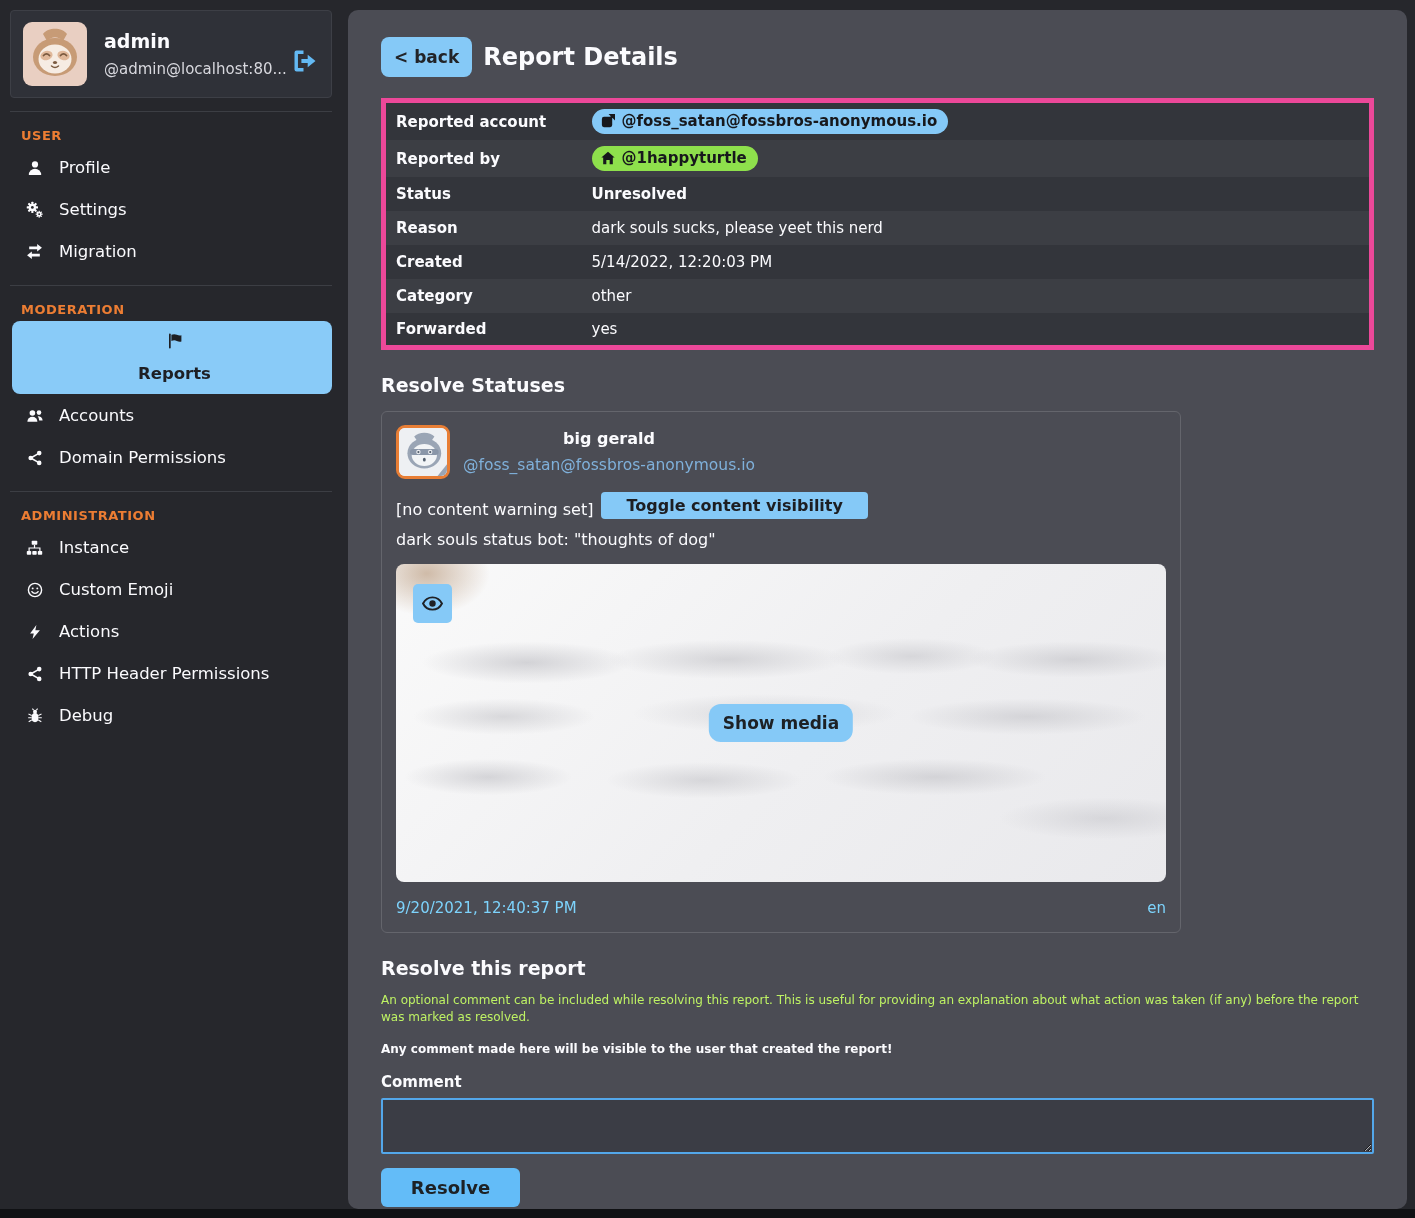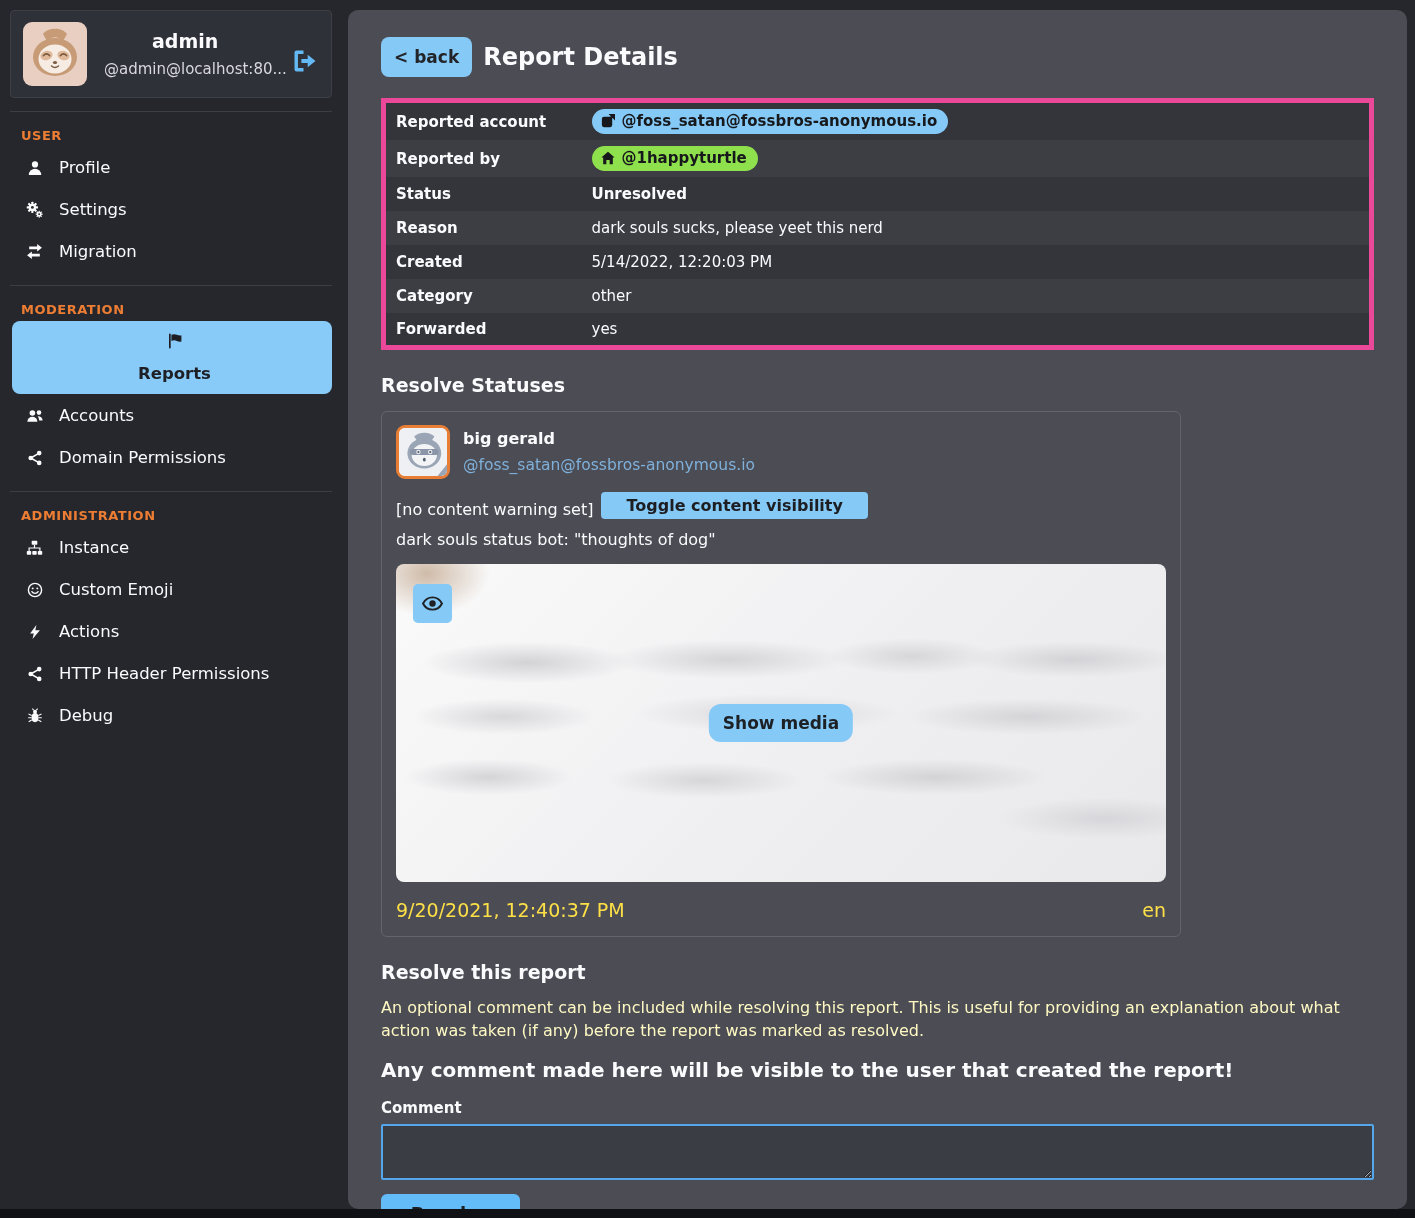--- a/index.html
+++ b/index.html
@@ -19,21 +19,21 @@
     background:#2f3138;
     border:1px solid #3d3f46;
     border-radius:4px;
     padding:11px 12px;
     display:flex; align-items:center; gap:17px;
     position:relative;
   }
   .user-card .avatar {
     width:64px; height:64px; border-radius:9px; overflow:hidden; flex:0 0 64px;
   }
-  .user-card .uc-name { font-size:19px; font-weight:bold; margin-bottom:8px;margin-left:48px; }
+  .user-card .uc-name { font-size:19px; font-weight:bold; margin-bottom:8px; }
   .user-card .uc-handle { font-size:15px; color:#d8d8de; }
   .logout-btn { position:absolute; right:14px; top:38px; width:24px; height:24px; color:#63b9f3; cursor:pointer; }
   .sidebar-divider { height:1px; background:#3c3e44; margin:13px 16px 0 10px; }
 
   .nav-section-label {
     color:#ec7d33; font-size:13px; font-weight:bold; letter-spacing:.04em;
     margin:16px 16px 4px 21px;
   }
   .nav-item {
     display:flex; align-items:center; gap:15px;
@@ -93,21 +93,21 @@
 
   
   .status-card {
     width:800px; border:1px solid #64656c; border-radius:6px; margin-top:15px;
   }
   .status-header { display:flex; align-items:center; gap:13px; padding:13px 14px 11px; }
   .status-avatar {
     width:54px; height:54px; border:3px solid #e87e35; border-radius:9px; overflow:hidden; flex:0 0 54px;
     background:#eef0f3;
   }
-  .status-name { font-size:16px; font-weight:bold; }
+  .status-name { font-size:16px; font-weight:bold;text-align:center; }
   .status-handle { font-size:15.5px; color:#7fb0da; margin-top:8px; cursor:pointer; }
   .status-cw { display:flex; align-items:flex-end; gap:8px; padding:2px 14px 11px; font-size:16px; }
   .toggle-cw-btn {
     background:#85c9f7; color:#1d1e22; border:none; font-family:inherit;
     font-weight:bold; font-size:16px; padding:4px 25px; border-radius:4px; cursor:pointer;
   }
   .status-content { padding:0 14px 15px; font-size:16px; }
 
   .media-box {
     margin:0 14px; height:318px; border-radius:8px; position:relative; overflow:hidden;
@@ -131,26 +131,26 @@
     background:#85c9f7; border:none; border-radius:5px; cursor:pointer;
     display:flex; align-items:center; justify-content:center;
   }
   .show-media-btn {
     position:absolute; left:50%; top:50%; transform:translate(-50%,-50%);
     background:#85c9f7; color:#1d2125; border:none; font-family:inherit;
     font-weight:bold; font-size:17px; padding:9px 14px; border-radius:12px; cursor:pointer;
   }
   .status-footer {
     display:flex; justify-content:space-between; align-items:center;
-    padding:17px 14px 15px; color:#fde047; font-size:19px;
+    padding:17px 14px 15px; color:#7dd3fc; font-size:15px;
   }
 
   
-  .resolve-desc { margin-top:13px; font-size:16px; line-height:1.48; color:#fef9c3; max-width:993px; }
-  .resolve-warning { margin-top:15px; font-size:20px; font-weight:bold; }
+  .resolve-desc { margin-top:13px; font-size:12px; line-height:1.48; color:#bef264; max-width:993px; }
+  .resolve-warning { margin-top:15px; font-size:12px; font-weight:bold; }
   .comment-label { margin-top:17px; font-size:15px; font-weight:bold; display:block; }
   .comment-input {
     margin-top:7px; width:993px; height:56px;
     background:#3b3d45; border:2px solid #53a7ea; border-radius:2px;
     color:#fbfbfe; font-family:inherit; font-size:15px; padding:6px 8px;
     resize:vertical; display:block;
   }
   .resolve-btn {
     margin-top:14px; width:139px; padding:9px 0;
     background:#63bcf8; color:#1d2125; border:none; border-radius:6px;

